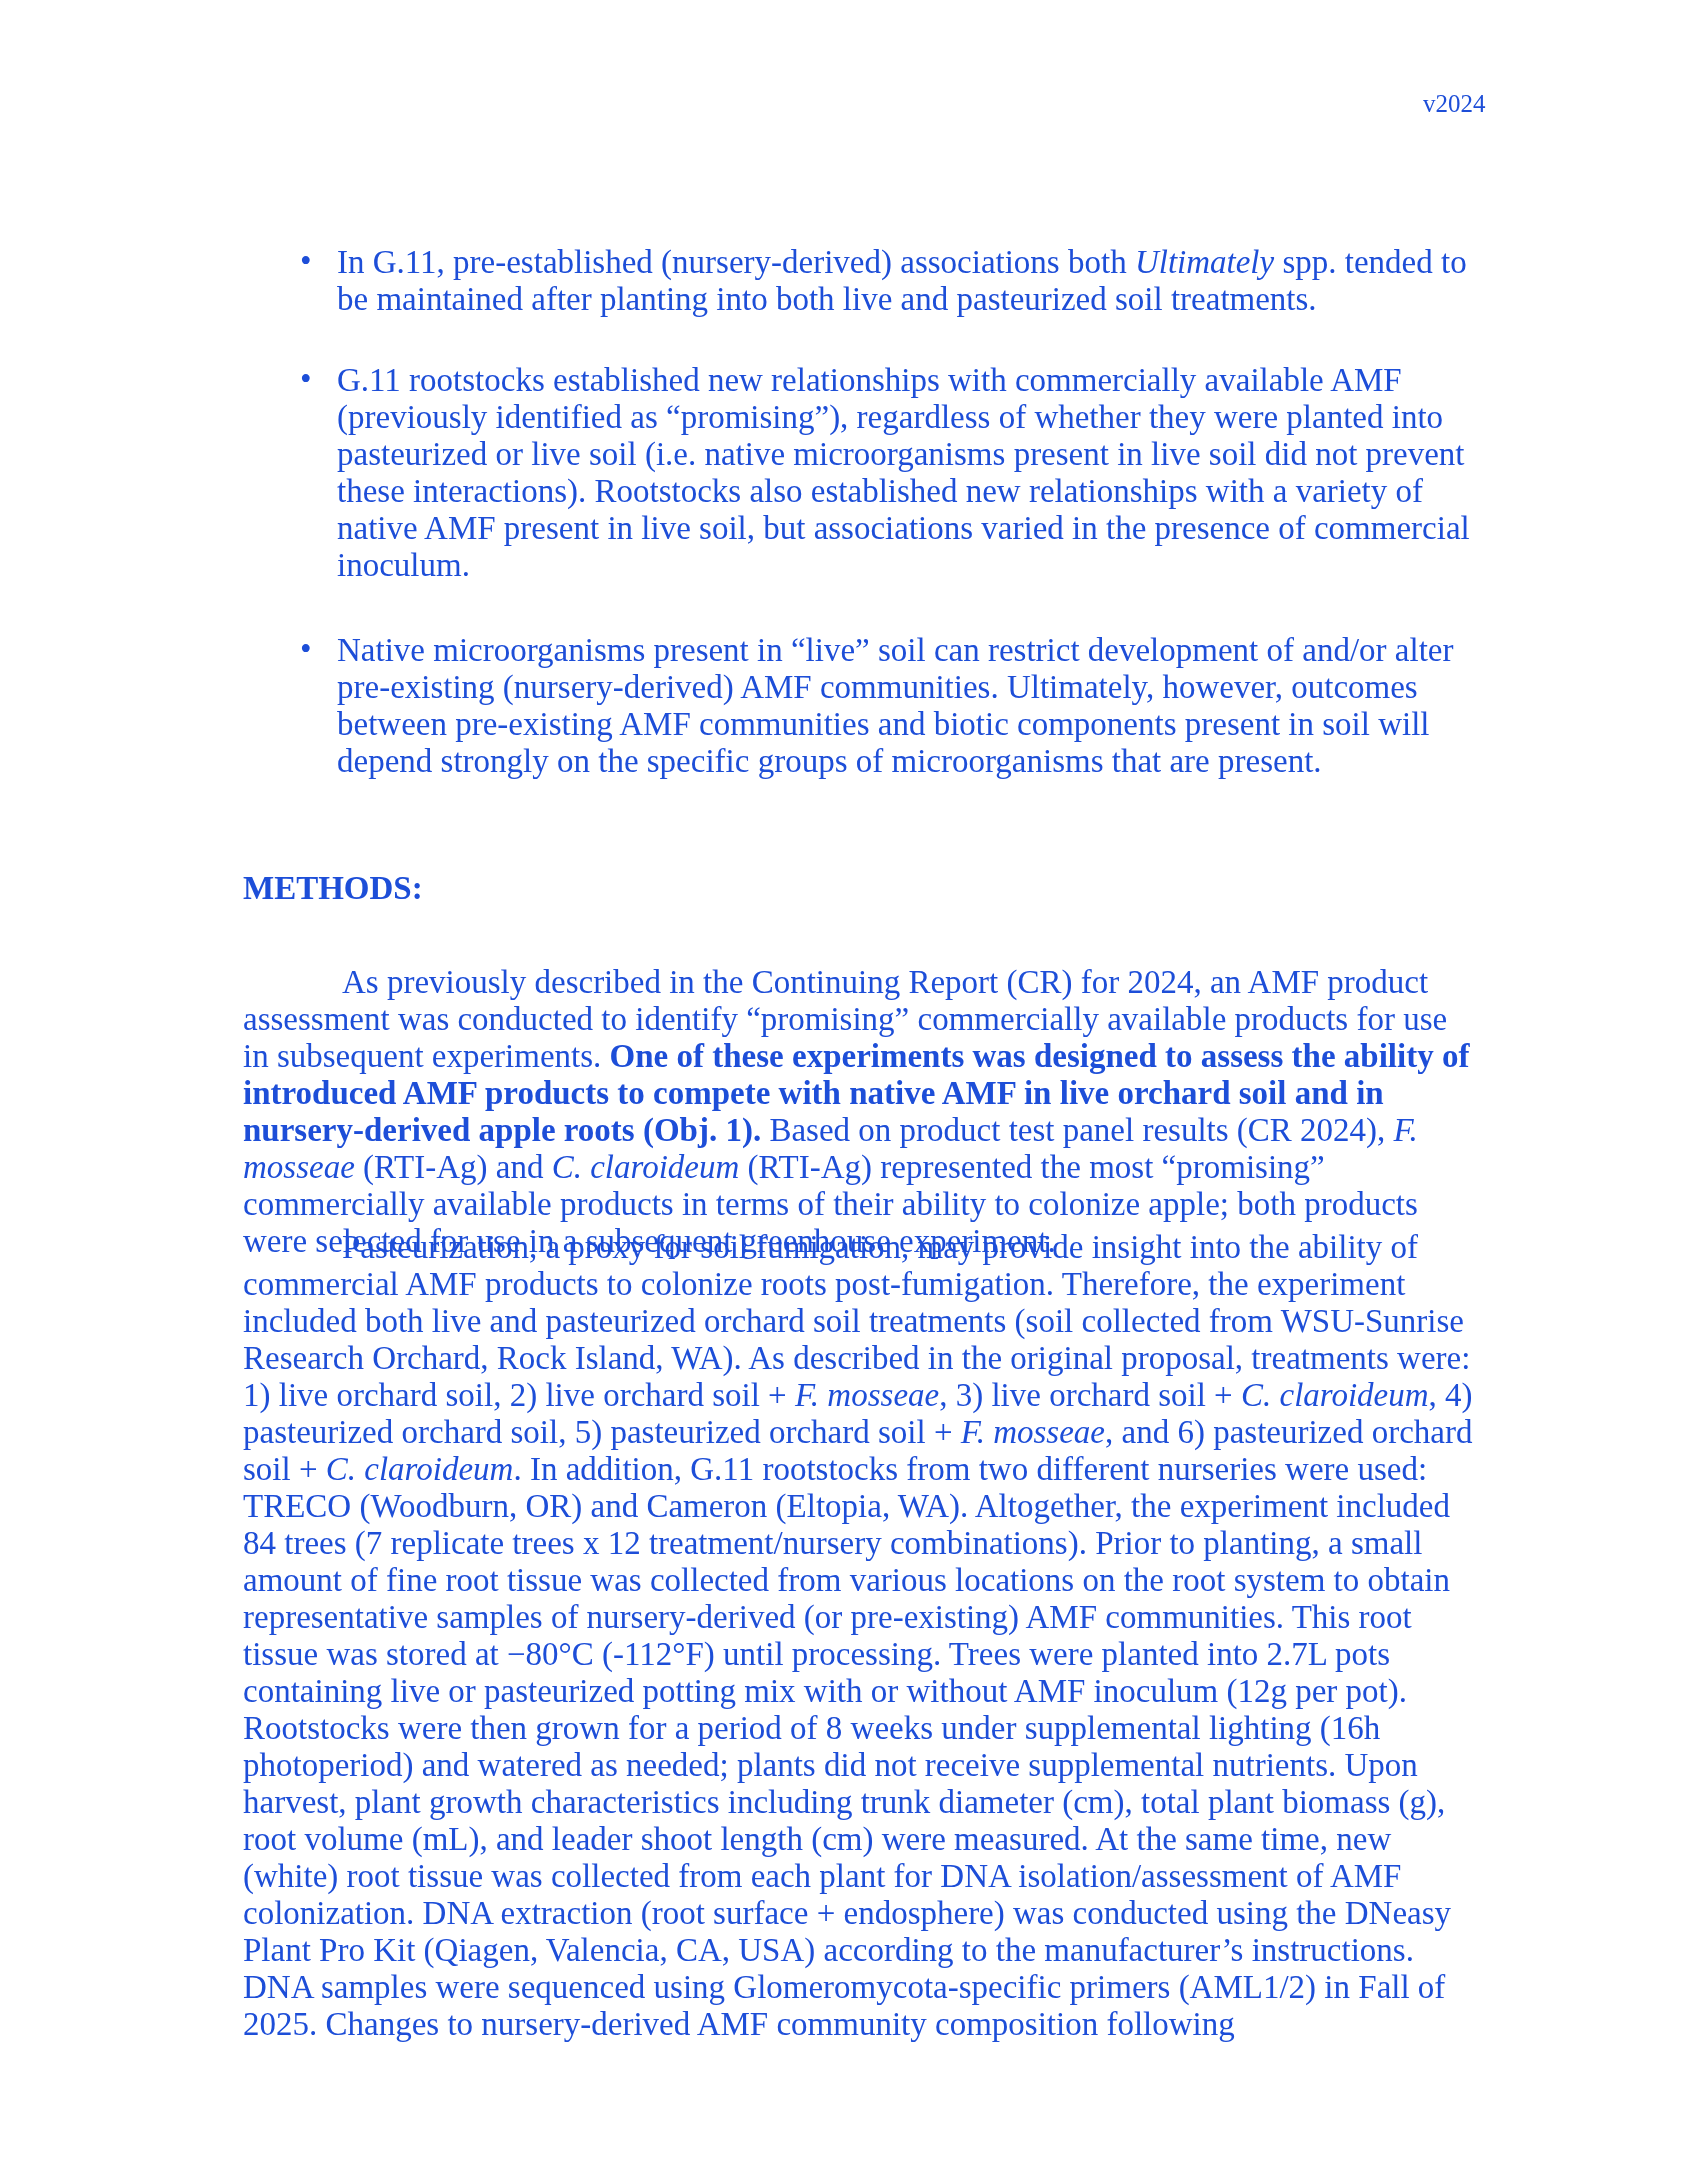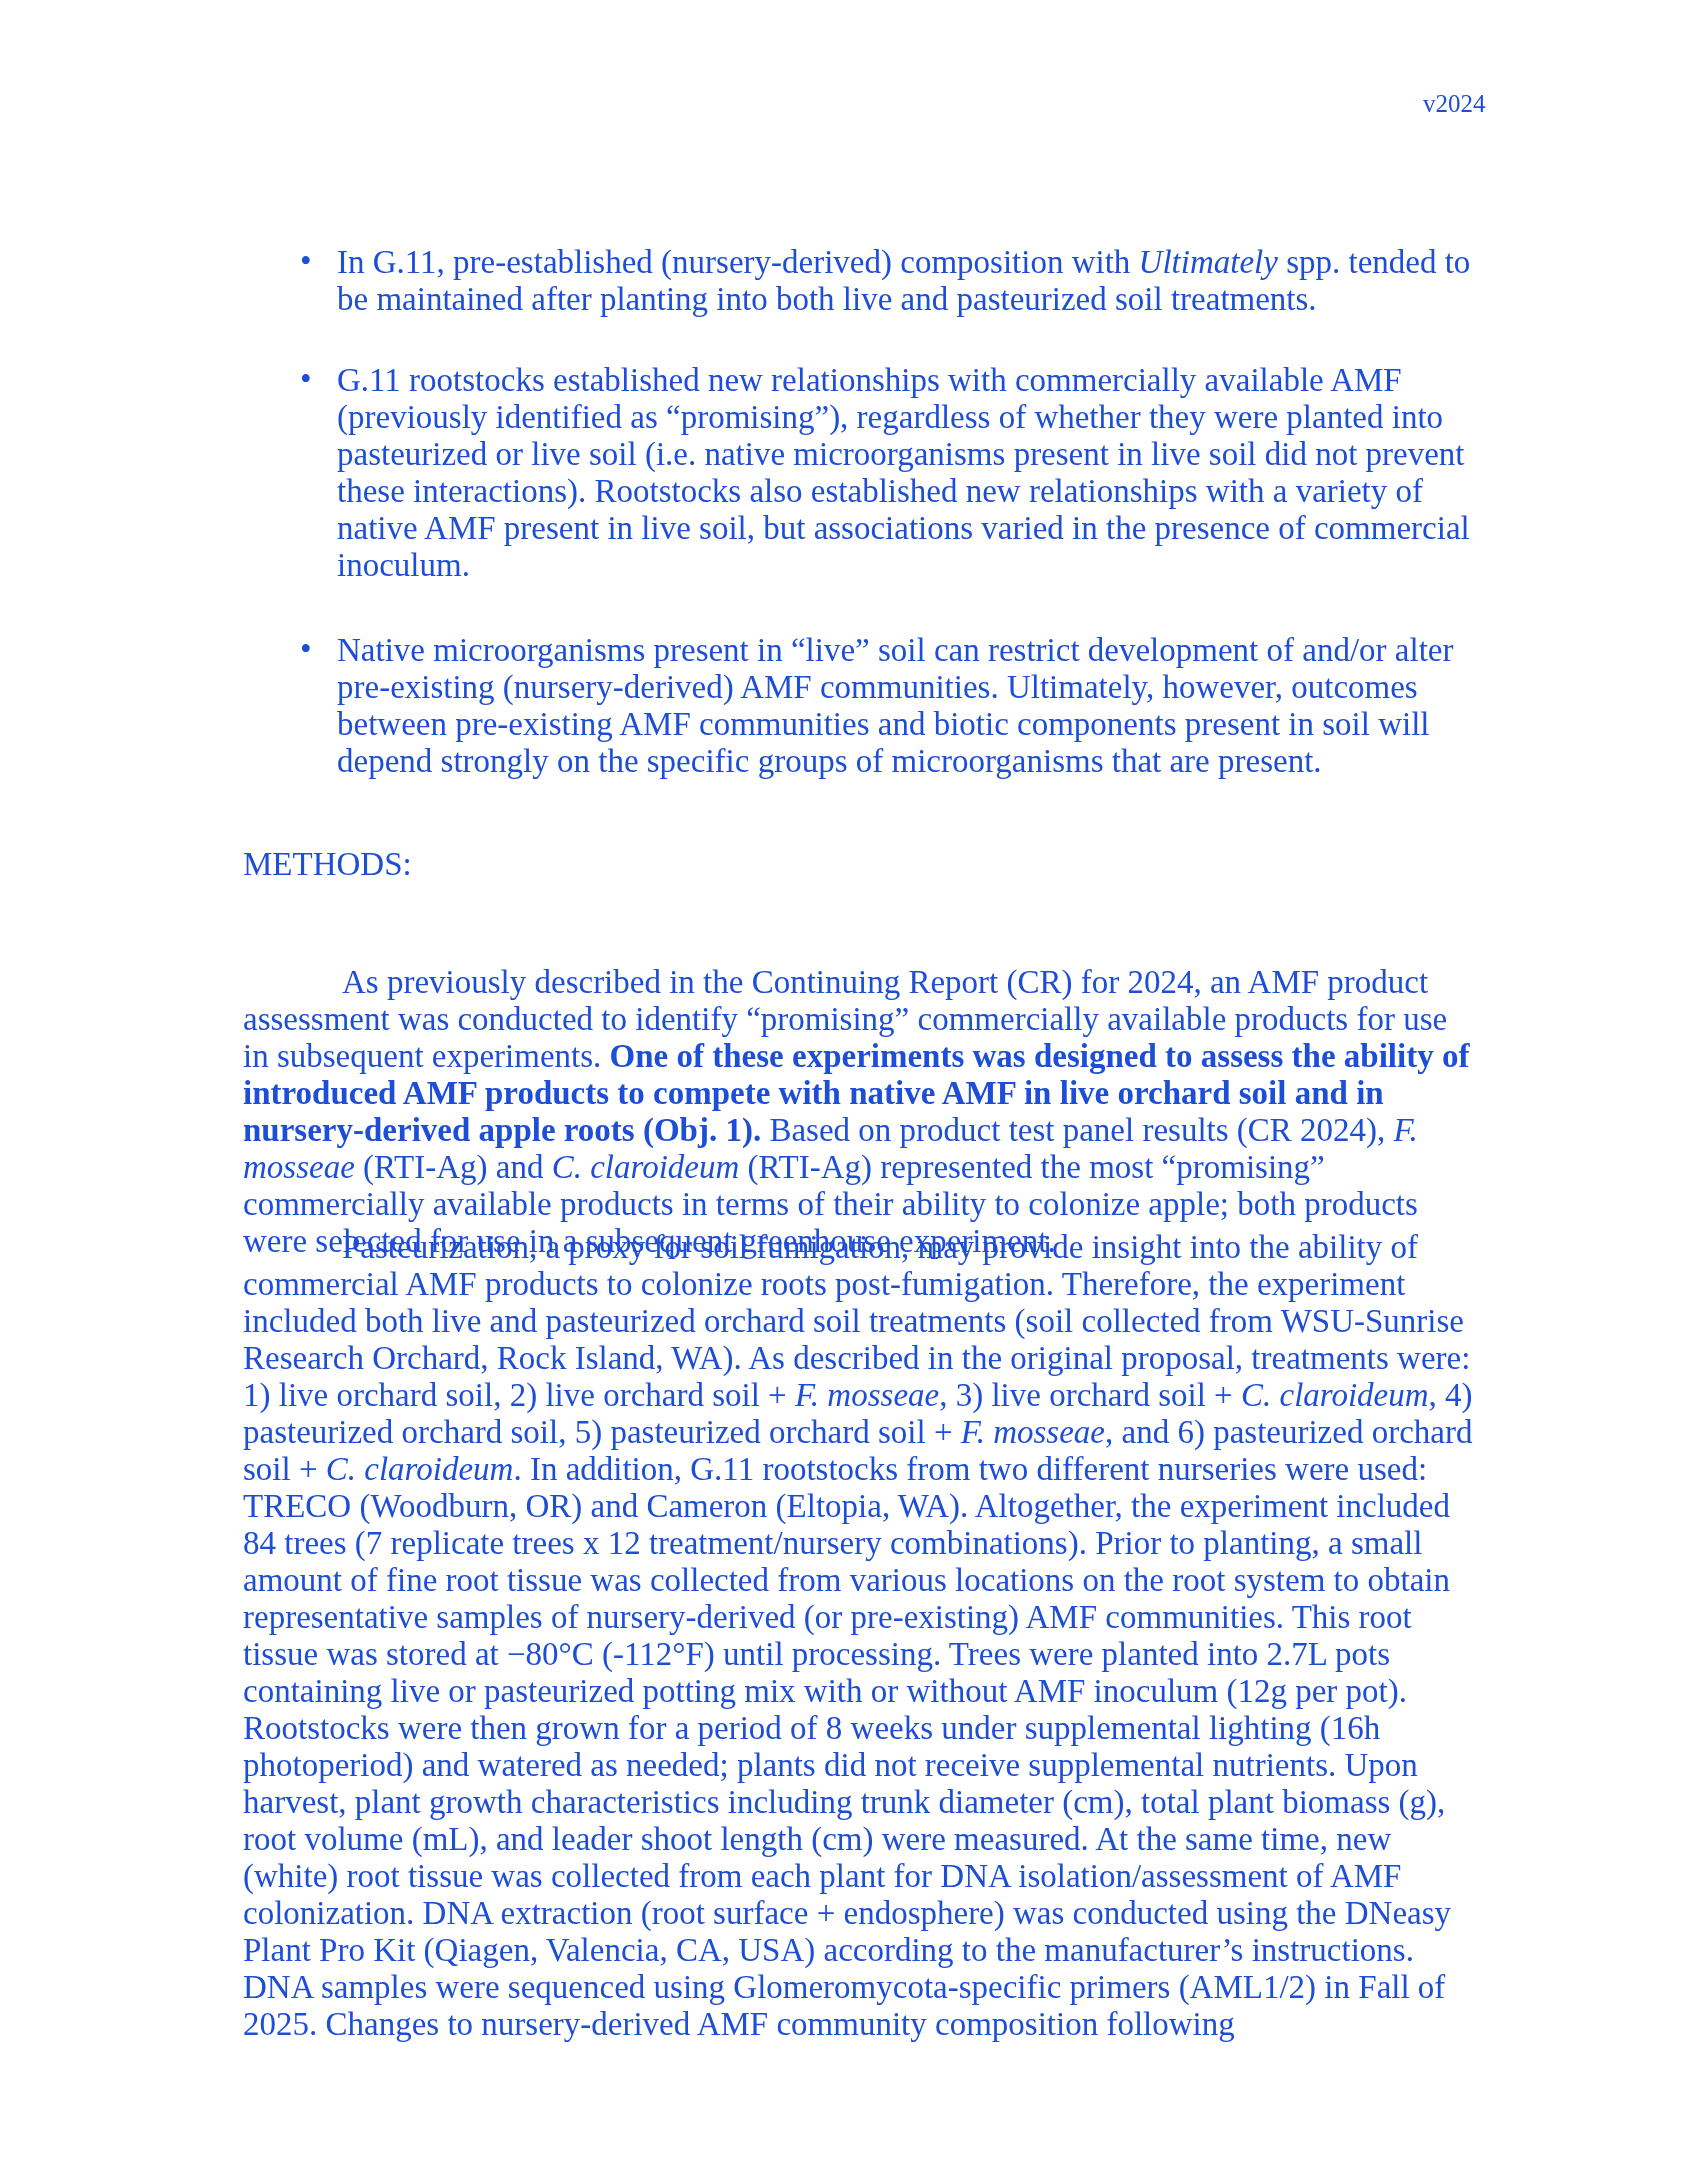--- a/index.html
+++ b/index.html
@@ -18,42 +18,42 @@
     position:absolute;left:243px;width:1233px;
     padding-left:94px;box-sizing:border-box;
   }
   .bullet-1{top:244px;}
   .bullet-2{top:362px;}
   .bullet-3{top:632px;}
   .bullet-marker{
     position:absolute;left:57px;top:-1px;
   }
   .methods-heading{
-    position:absolute;left:243px;top:846px;
-    font-weight:normal;
+    position:absolute;left:243px;top:870px;
+    font-weight:bold;
   }
   .para{
     position:absolute;left:243px;width:1233px;
     text-indent:99px;
   }
   .para-1{top:964px;}
   .para-2{top:1229px;}
   .italic{font-style:italic;}
   .bold{font-weight:bold;}
 </style>
 </head>
 <body>
 
 <div class="page">
 
   <div class="version">v2024</div>
 
   <div class="bullet-item bullet-1">
     <span class="bullet-marker">•</span>
-    <span class="bullet-text"><span>In G.11, pre-established (nursery-derived) composition with </span><span class="italic">Ultimately</span><span> spp. tended to be maintained after planting into both live and pasteurized soil treatments.</span></span>
+    <span class="bullet-text"><span>In G.11, pre-established (nursery-derived) associations both </span><span class="italic">Ultimately</span><span> spp. tended to be maintained after planting into both live and pasteurized soil treatments.</span></span>
   </div>
 
   <div class="bullet-item bullet-2">
     <span class="bullet-marker">•</span>
     <span class="bullet-text"><span>G.11 rootstocks established new relationships with commercially available AMF (previously identified as “promising”), regardless of whether they were planted into pasteurized or live soil (i.e. native microorganisms present in live soil did not prevent these interactions). Rootstocks also established new relationships with a variety of native AMF present in live soil, but associations varied in the presence of commercial inoculum.</span></span>
   </div>
 
   <div class="bullet-item bullet-3">
     <span class="bullet-marker">•</span>
     <span class="bullet-text"><span>Native microorganisms present in “live” soil can restrict development of and/or alter pre-existing (nursery-derived) AMF communities. Ultimately, however, outcomes between pre-existing AMF communities and biotic components present in soil will depend strongly on the specific groups of microorganisms that are present.</span></span>

